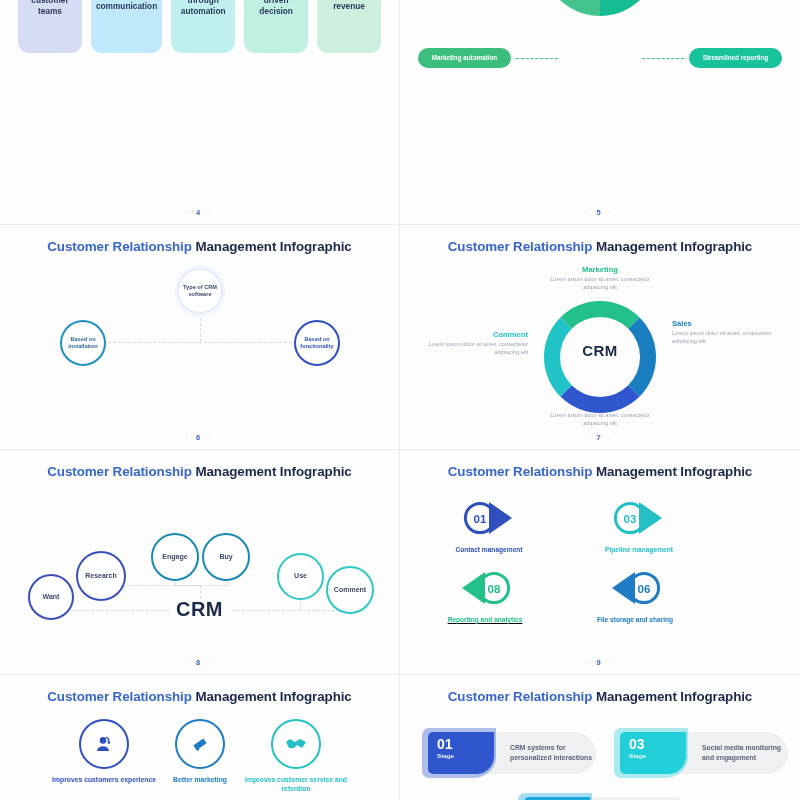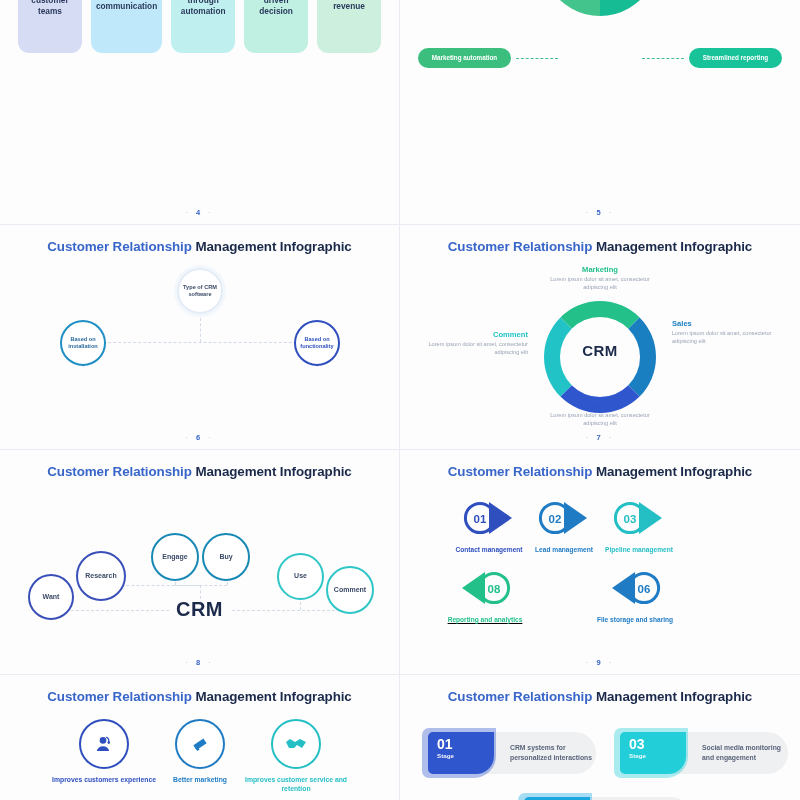--- a/index.html
+++ b/index.html
@@ -358,28 +358,20 @@
       </div>
 
       <div class="arrow-item" style="left:46px; top:48px;">
         <svg width="66" height="40" viewBox="0 0 66 40">
           <path d="M33 4 L56 20 L33 36 Z" fill="#2f4fbf"></path>
           <circle cx="24" cy="20" r="14.6" fill="none" stroke="#2f4fbf" stroke-width="3"></circle>
           <text x="24" y="24.6" text-anchor="middle" font-family="Liberation Sans, sans-serif" font-size="11.5" font-weight="700" fill="#2f4fbf">01</text>
         </svg>
         <div class="arrow-cap" style="color:#2f4fbf;">Contact management</div>
       </div>
-      <div class="arrow-item" style="left:121px; top:48px;">
-        <svg width="66" height="40" viewBox="0 0 66 40">
-          <path d="M33 4 L56 20 L33 36 Z" fill="#1f7cc4"></path>
-          <circle cx="24" cy="20" r="14.6" fill="none" stroke="#1f7cc4" stroke-width="3"></circle>
-          <text x="24" y="24.6" text-anchor="middle" font-family="Liberation Sans, sans-serif" font-size="11.5" font-weight="700" fill="#1f7cc4">02</text>
-        </svg>
-        <div class="arrow-cap" style="color:#1f7cc4;">Lead management</div>
-      </div>
       <div class="arrow-item" style="left:196px; top:48px;">
         <svg width="66" height="40" viewBox="0 0 66 40">
           <path d="M33 4 L56 20 L33 36 Z" fill="#24bfc4"></path>
           <circle cx="24" cy="20" r="14.6" fill="none" stroke="#24bfc4" stroke-width="3"></circle>
           <text x="24" y="24.6" text-anchor="middle" font-family="Liberation Sans, sans-serif" font-size="11.5" font-weight="700" fill="#24bfc4">03</text>
         </svg>
         <div class="arrow-cap" style="color:#24bfc4;">Pipeline management</div>
       </div>
 
       <div class="arrow-item" style="left:42px; top:118px;text-decoration:underline;">

